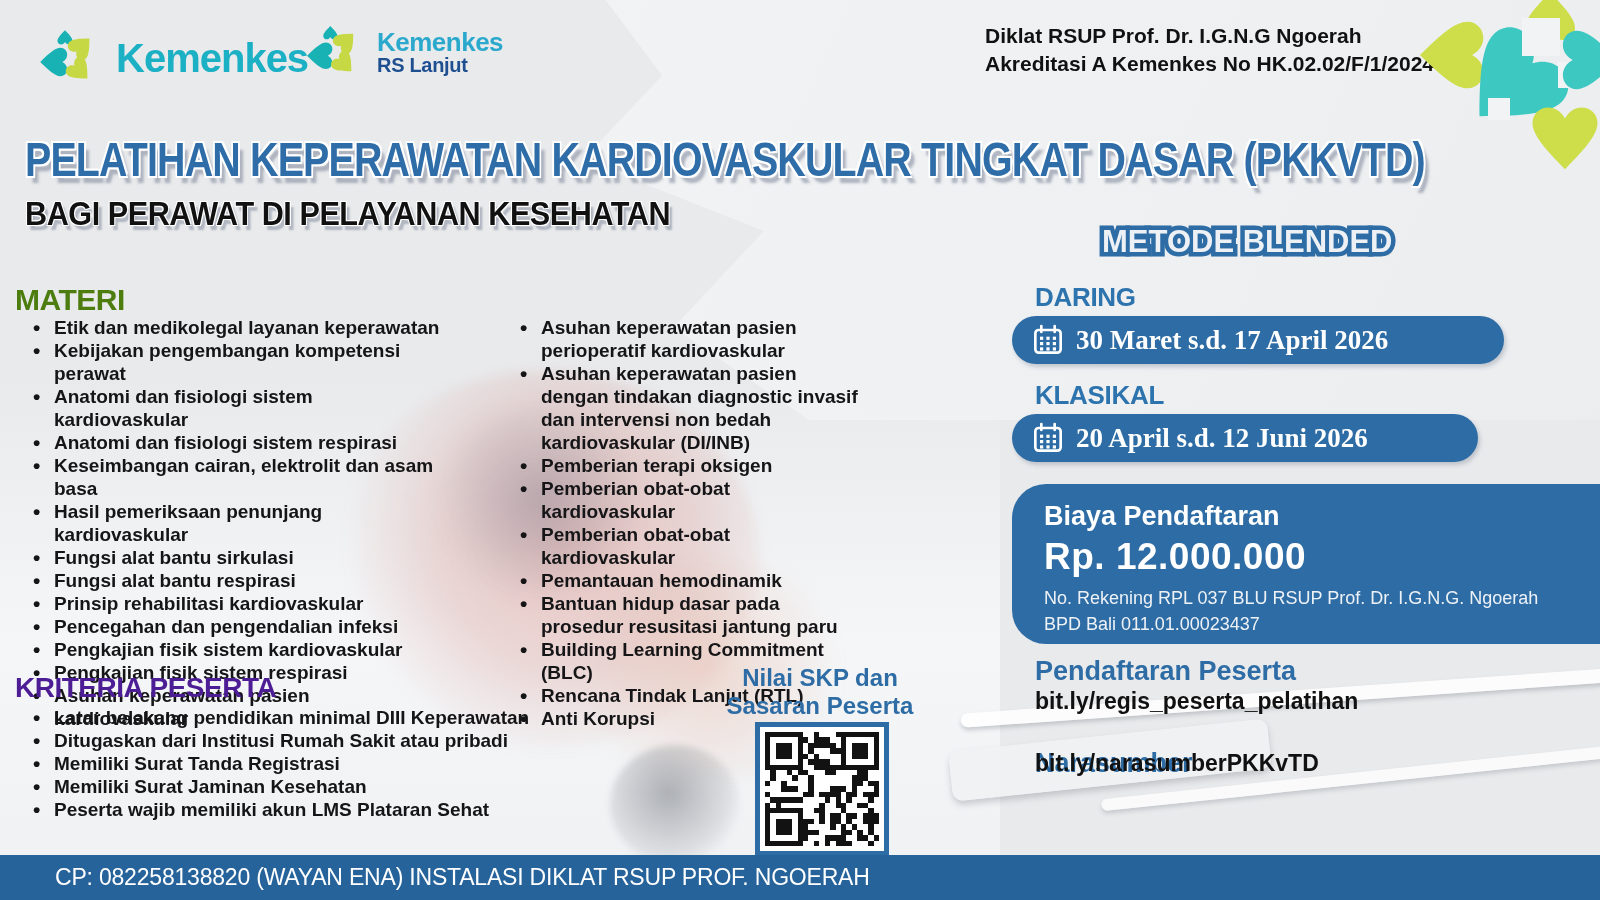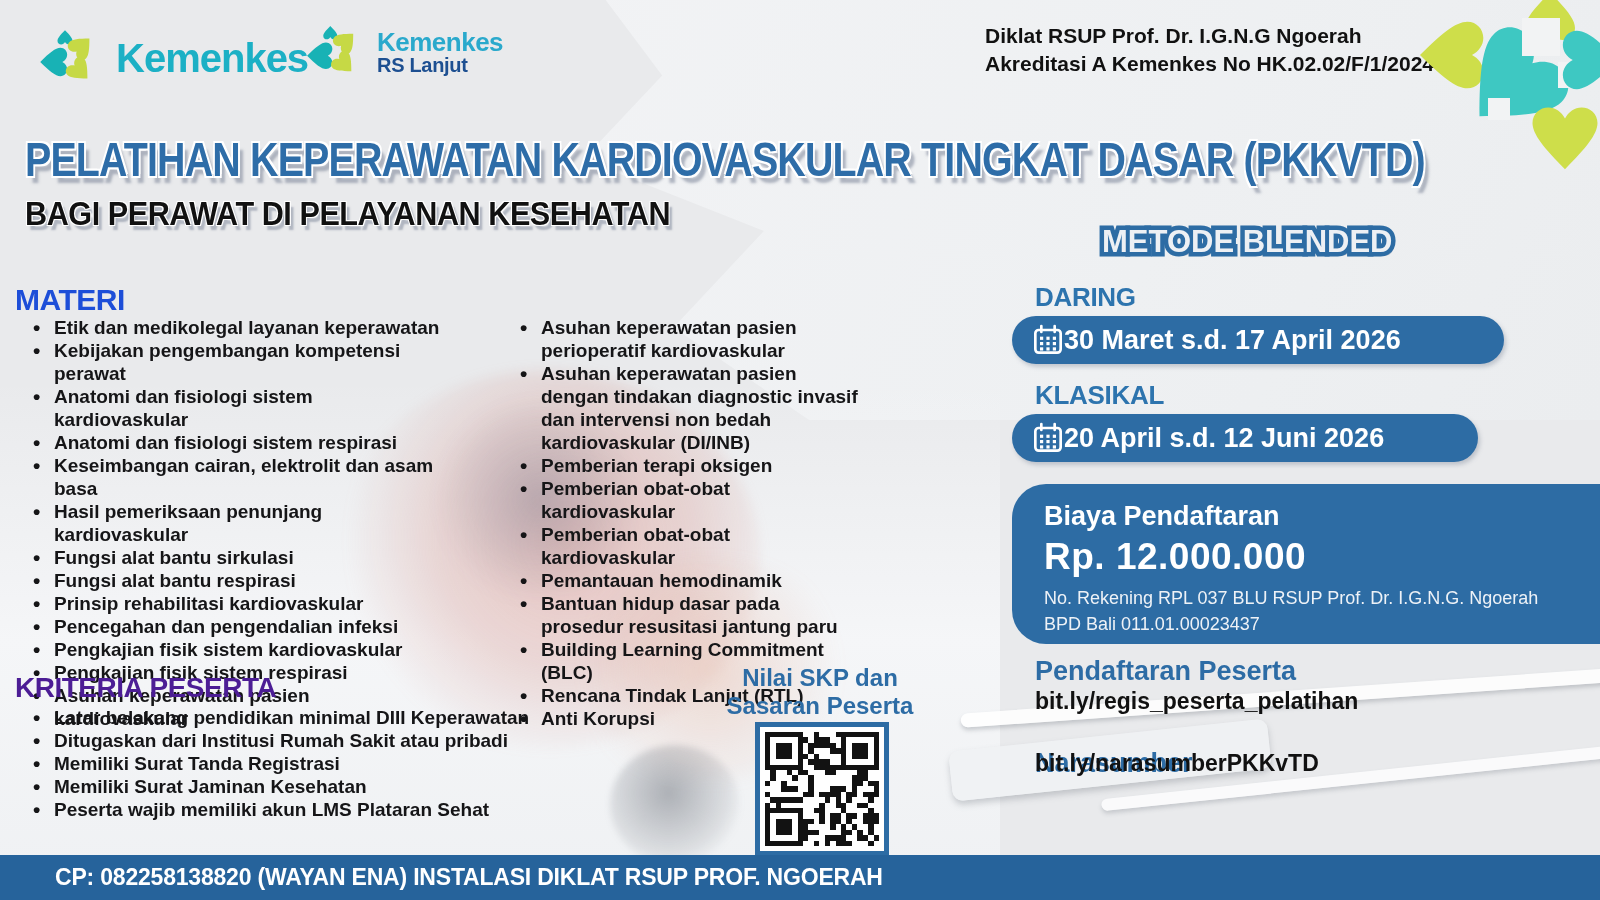--- a/index.html
+++ b/index.html
@@ -53,21 +53,21 @@
     text-shadow:-1px -1px 0 #fff,1px -1px 0 #fff,-1px 1px 0 #fff,1px 1px 0 #fff,4px 5px 2px rgba(120,130,150,.5);}
   .organizer{position:absolute; left:25px; top:240px; font-weight:bold; font-size:21px; color:#111;}
 
   
   .metode-badge{position:absolute; left:1095px; top:224px; width:260px; height:44px;}
   .metode-badge span{position:absolute; left:7px; top:0; white-space:nowrap; font-weight:bold; font-size:31px; letter-spacing:0;}
   .metode-outline{color:#2d6ca4; -webkit-text-stroke:9px #2d6ca4; text-shadow:3px 4px 0 rgba(100,120,150,.4);}
   .metode-fill{color:#edf0f4;}
 
   
-  .materi-heading{position:absolute; left:15px; top:283px; font-weight:bold; font-size:30px; color:#1d4ed8; letter-spacing:-.5px;}
+  .materi-heading{position:absolute; left:15px; top:283px; font-weight:bold; font-size:30px; color:#4d7c0f; letter-spacing:-.5px;}
   .bullets{list-style:none; margin:0; padding:0; font-weight:bold; font-size:19px; line-height:23px; color:#151517;}
   .bullets li{position:relative; padding-left:26px;}
   .bullets li::before{content:"\2022"; position:absolute; left:5px; top:0; font-size:21px;}
   .materi-col1{position:absolute; left:28px; top:316px; width:415px;}
   .materi-col2{position:absolute; left:515px; top:316px; width:352px;}
 
   
   .kriteria-heading{position:absolute; left:15px; top:672px; font-weight:bold; font-size:28px; color:#4c1d95; letter-spacing:-.5px;}
   .kriteria-list{position:absolute; left:28px; top:706px; width:560px;}
 
@@ -77,43 +77,43 @@
   .qr-box{position:absolute; left:755px; top:722px; width:134px; height:134px; background:#2d6ca4; padding:5px; box-sizing:border-box;}
   .qr-inner{width:124px; height:124px; background:#fff; padding:5px; box-sizing:border-box;}
   .qr-grid{width:114px; height:114px; display:grid; grid-template-columns:repeat(21,1fr); grid-template-rows:repeat(21,1fr);}
   .qr-grid div{background:transparent;}
   .qr-grid div.on{background:#121212;}
 
   
   .daring-label{position:absolute; left:1035px; top:282px; font-weight:bold; font-size:26px; color:#2d74ae; letter-spacing:-.3px;}
   .klasikal-label{position:absolute; left:1035px; top:380px; font-weight:bold; font-size:26px; color:#2d74ae; letter-spacing:-.3px;}
   .pill{position:absolute; height:48px; background:#2d6ca4; border-radius:26px; display:flex; align-items:center;
-    padding:0 20px; box-sizing:border-box; color:#fff; font-weight:bold; font-size:27px; white-space:nowrap;
-    box-shadow:2px 3px 4px rgba(110,120,140,.35);}
+    gap:12px; padding:0 20px; box-sizing:border-box; color:#fff; font-weight:bold; font-size:27px; white-space:nowrap;
+    box-shadow:2px 3px 4px rgba(110,120,140,.35);font-family:Liberation Serif, serif;}
   .pill-daring{left:1012px; top:316px; width:492px;}
   .pill-klasikal{left:1012px; top:414px; width:466px;}
   .cal{flex:0 0 auto; width:32px; height:32px;}
 
   
   .biaya-box{position:absolute; left:1012px; top:484px; width:588px; height:160px; background:#2d6ca4;
     border-radius:34px 0 0 34px; color:#fff; padding:16px 20px 0 32px; box-sizing:border-box;}
   .biaya-heading{font-weight:bold; font-size:27px; line-height:1.25;}
   .biaya-amount{font-weight:bold; font-size:37px; line-height:1.25; letter-spacing:.5px;}
   .biaya-rek{font-size:18px; line-height:26px; margin-top:5px; color:#eef2f7;}
 
   
   .pendaftaran-label{position:absolute; left:1035px; top:656px; font-weight:bold; font-size:27px; color:#2d6ca5;}
   .pendaftaran-url{position:absolute; left:1035px; top:688px; font-weight:bold; font-size:23px; color:#111;}
   .narasumber-label{position:absolute; left:1035px; top:748px; font-weight:bold; font-size:27px; color:#2d6ca5;}
   .narasumber-url{position:absolute; left:1035px; top:750px; font-weight:bold; font-size:23px; color:#111;}
 
   
   .footer-bar{position:absolute; left:0; top:855px; width:1600px; height:45px; background:#26639b;
     display:flex; align-items:center; padding-left:55px; box-sizing:border-box;}
-  .footer-text{color:#fff; font-weight:bold; font-size:23px; letter-spacing:-.2px;}
+  .footer-text{color:#fff; font-weight:normal; font-size:23px; letter-spacing:-.2px;}
 </style>
 </head>
 <body>
 
 <div class="poster">
 
   <div class="bg-white-patch"></div>
   <div class="bg-photo-bottom"></div>
   <div class="heart-blob"></div>
   <div class="heart-blob2"></div>

